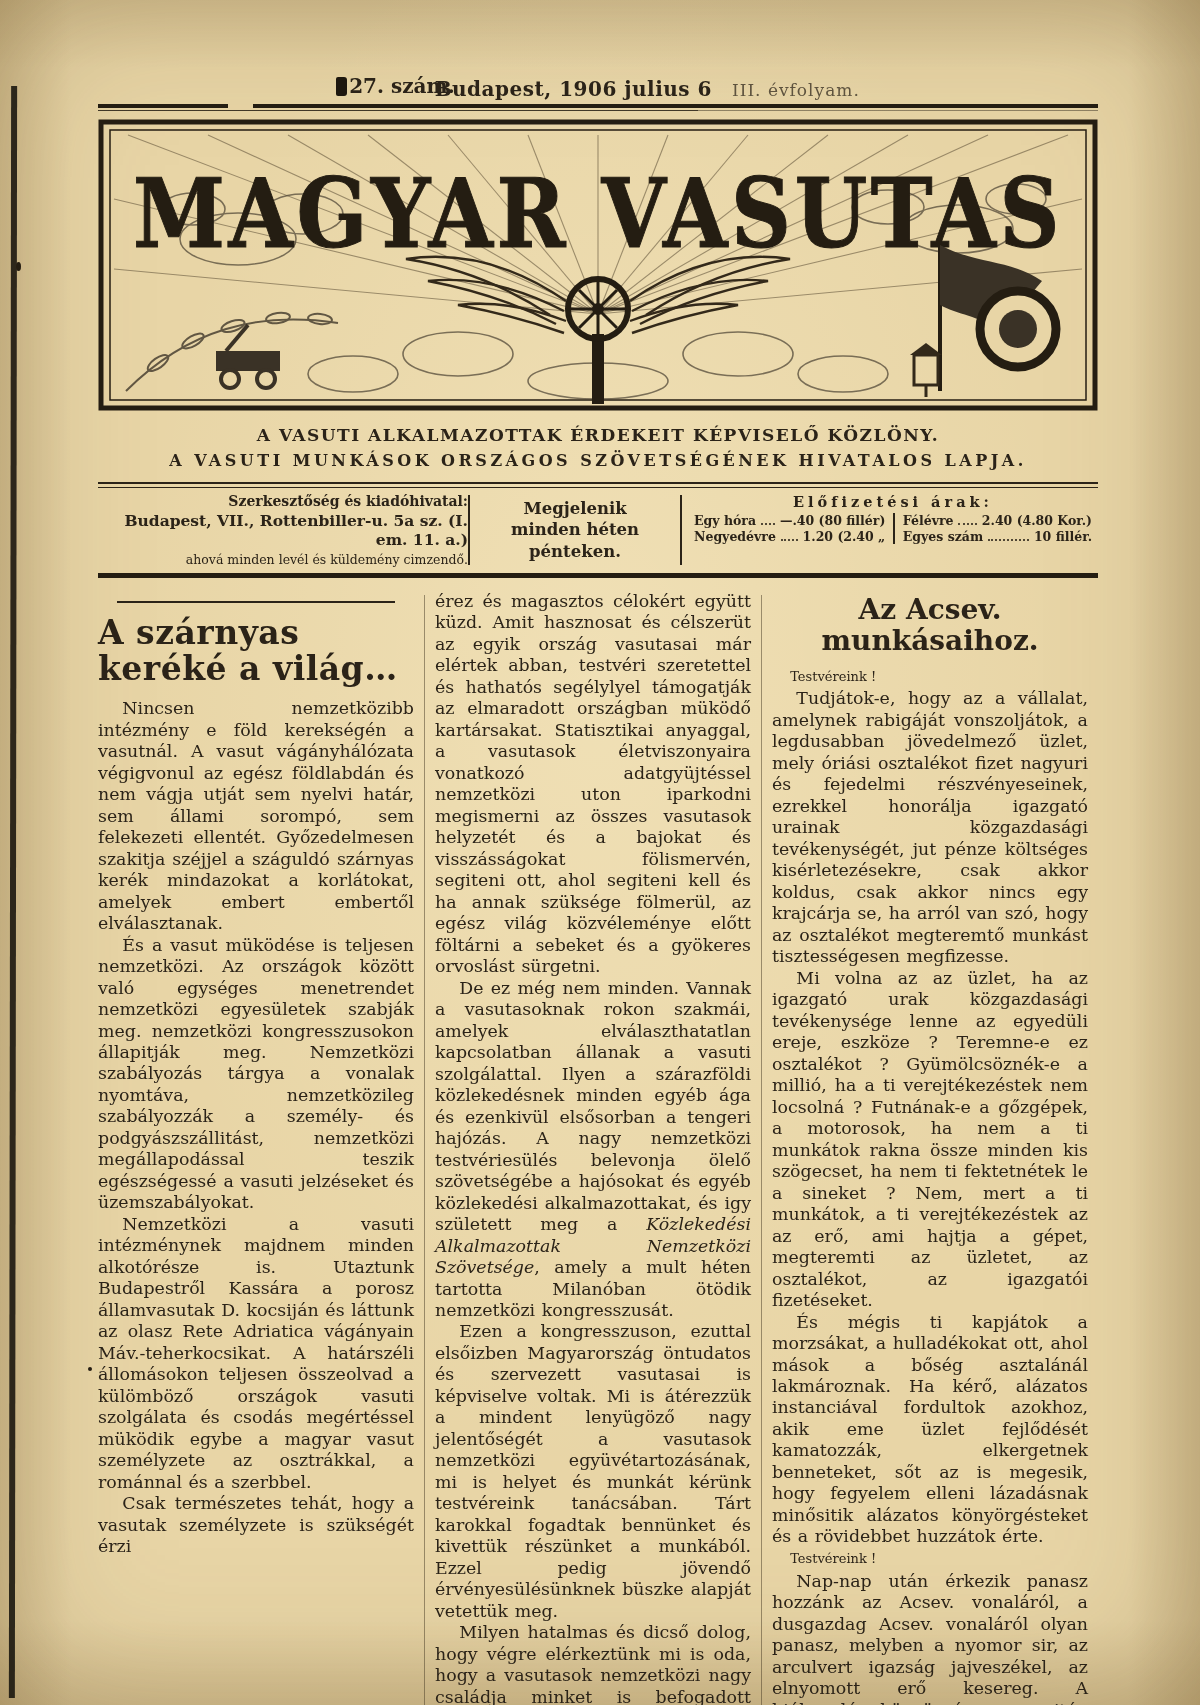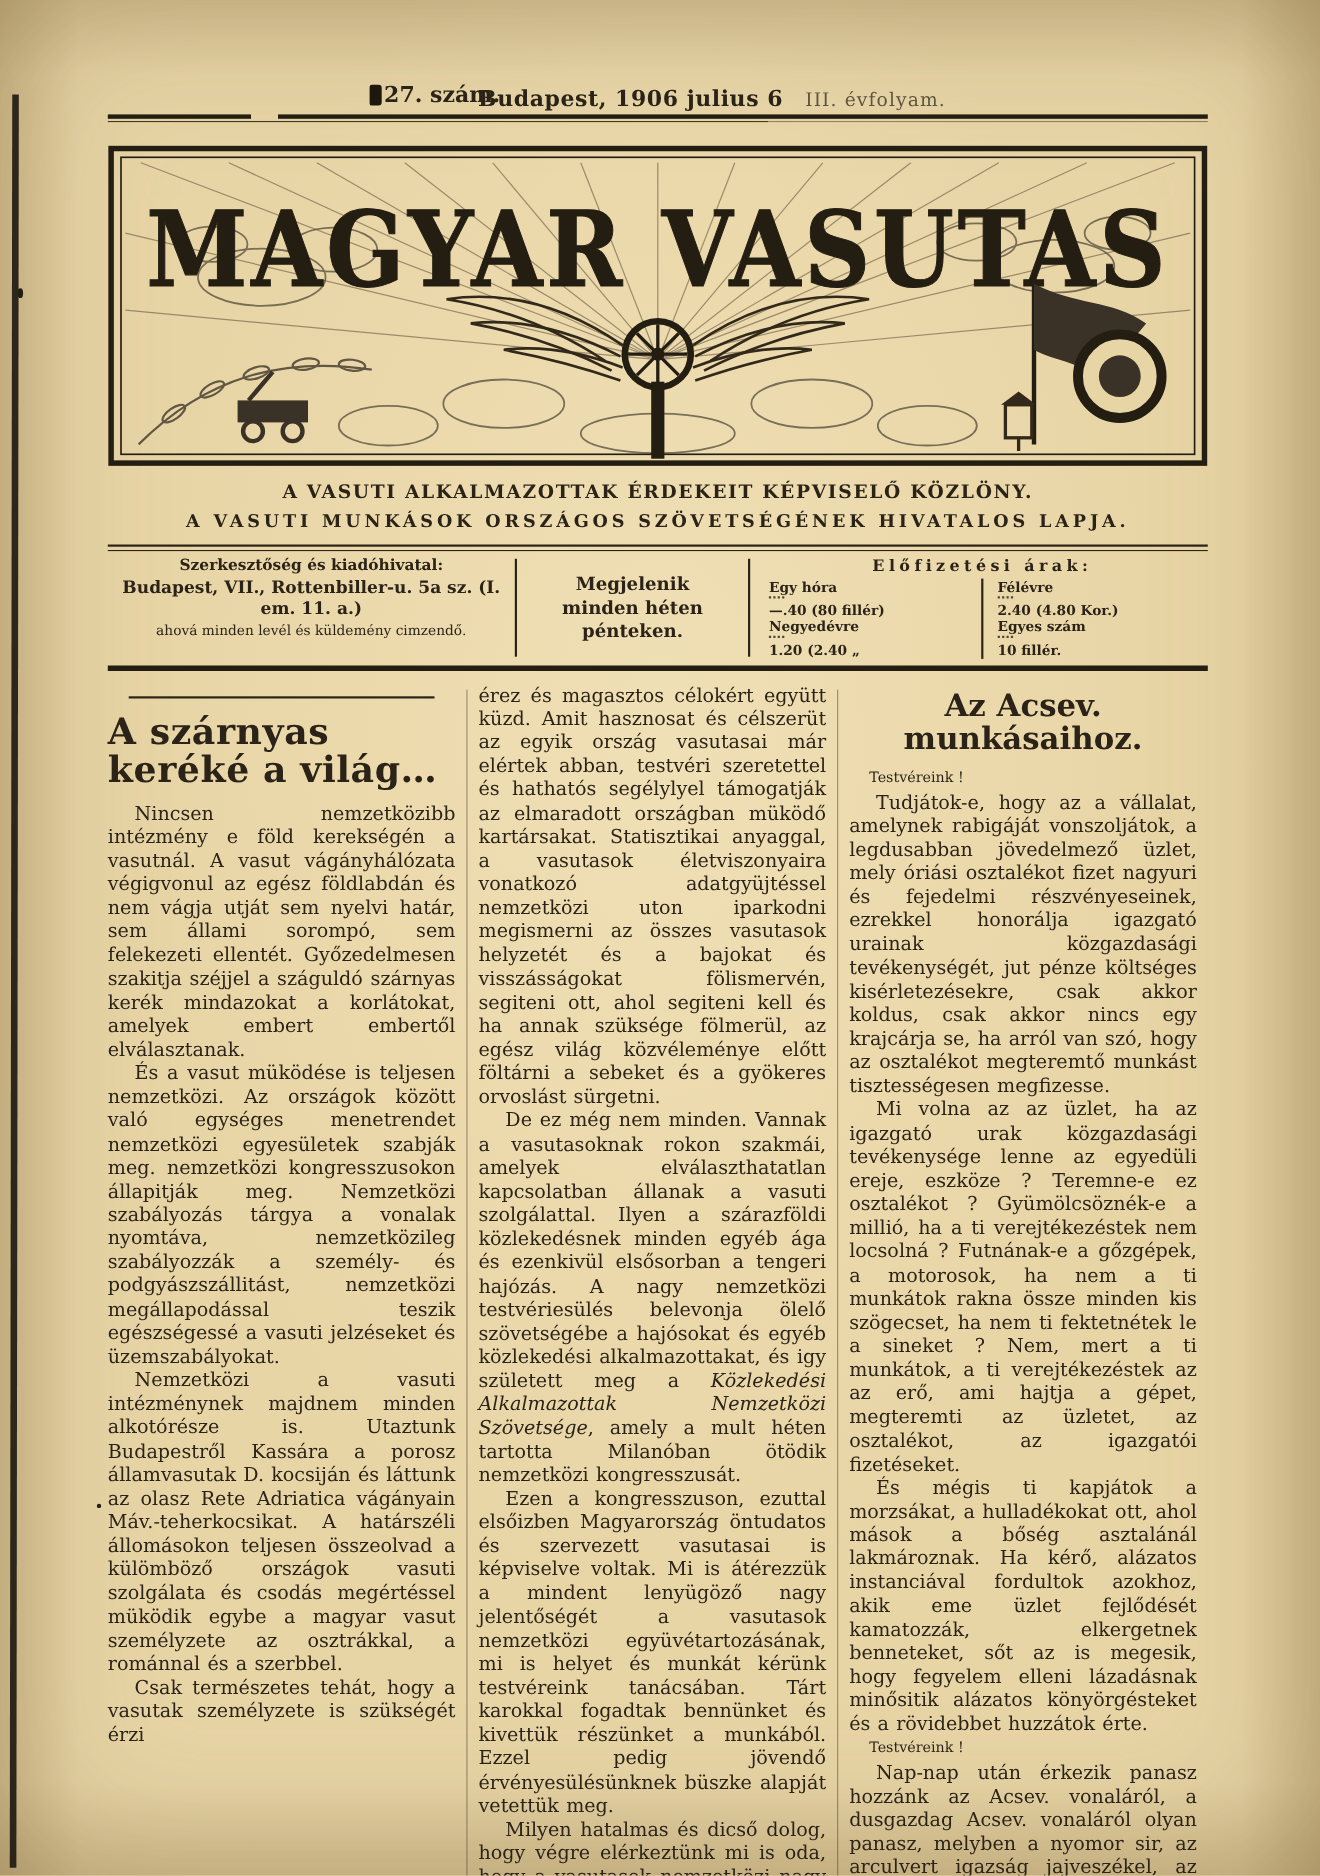--- a/index.html
+++ b/index.html
@@ -27,43 +27,43 @@
   .ink-blot { display:inline-block; width:11px; height:19px; background:#1d170e; border-radius:2px 3px 3px 2px; }
   .dateline { font-weight:bold; font-size:20px; letter-spacing:.5px; transform:translateX(-20px); }
   .volume { font-size:17px; opacity:.72; letter-spacing:1px; }
   .header-rules { margin-top:3px; }
   .header-rules .r1 { height:4px;
     background:linear-gradient(90deg,#241d12 0 13%, rgba(0,0,0,0) 13% 15.5%, #241d12 15.5% 100%); }
   .header-rules .r2 { height:1.5px; margin-top:2px;
     background:linear-gradient(90deg, rgba(36,29,18,.85) 0 60%, rgba(36,29,18,.45) 60% 100%); }
 
   
-  .masthead { margin-top:21px; height:292px; }
+  .masthead { margin-top:8px; height:292px; }
   .masthead svg { display:block; width:100%; height:100%; }
 
   .subtitles { text-align:center; margin-top:14px; }
   .subtitle1 { font-size:17px; font-weight:bold; letter-spacing:1.5px; }
   .subtitle2 { font-size:16px; font-weight:bold; letter-spacing:3.5px; margin-top:6px; }
 
   
   .rule-double { margin-top:12px; border-top:2.5px solid #2b2318; border-bottom:1px solid #2b2318; height:3px; }
   .info-bar { display:flex; align-items:stretch; padding:5px 0 6px; }
-  .info-office { width:37%; text-align:center; }
+  .info-office { width:37%; text-align:right; }
   .info-office .h { font-size:14px; font-weight:bold; }
   .info-office .a { font-size:15.5px; font-weight:bold; margin-top:2px; }
   .info-office .n { font-size:12.5px; margin-top:3px; }
   .vsep { width:2px; background:#2b2318; margin:2px 0; }
   .info-schedule { width:21%; display:flex; flex-direction:column; justify-content:center;
     text-align:center; font-weight:bold; font-size:16.5px; line-height:1.3; }
   .info-sub { flex:1; padding:0 6px 0 12px; }
   .info-sub .h { text-align:center; font-weight:bold; letter-spacing:4px; font-size:14.5px; }
   .price-grid { display:flex; margin-top:3px; font-size:12.5px; font-weight:bold; }
   .price-col { flex:1; }
   .price-div { width:1.5px; background:#2b2318; margin:0 8px; }
-  .price-row { display:flex; align-items:baseline; line-height:1.25;flex-direction:column; }
+  .price-row { display:flex; align-items:baseline; line-height:1.25; }
   .price-row .lbl { white-space:nowrap; }
   .price-row .lead { flex:1; border-bottom:2px dotted rgba(43,35,24,.8); margin:0 5px 3px; min-width:14px; }
   .price-row .val { white-space:nowrap; }
   .rule-heavy { border-top:5px solid #241d12; }
 
   
   .columns { display:flex; margin-top:13px; }
   .col { width:316px; }
   .colsep { width:1px; background:rgba(70,58,36,.5); margin:4px 10px 20px; }
 

